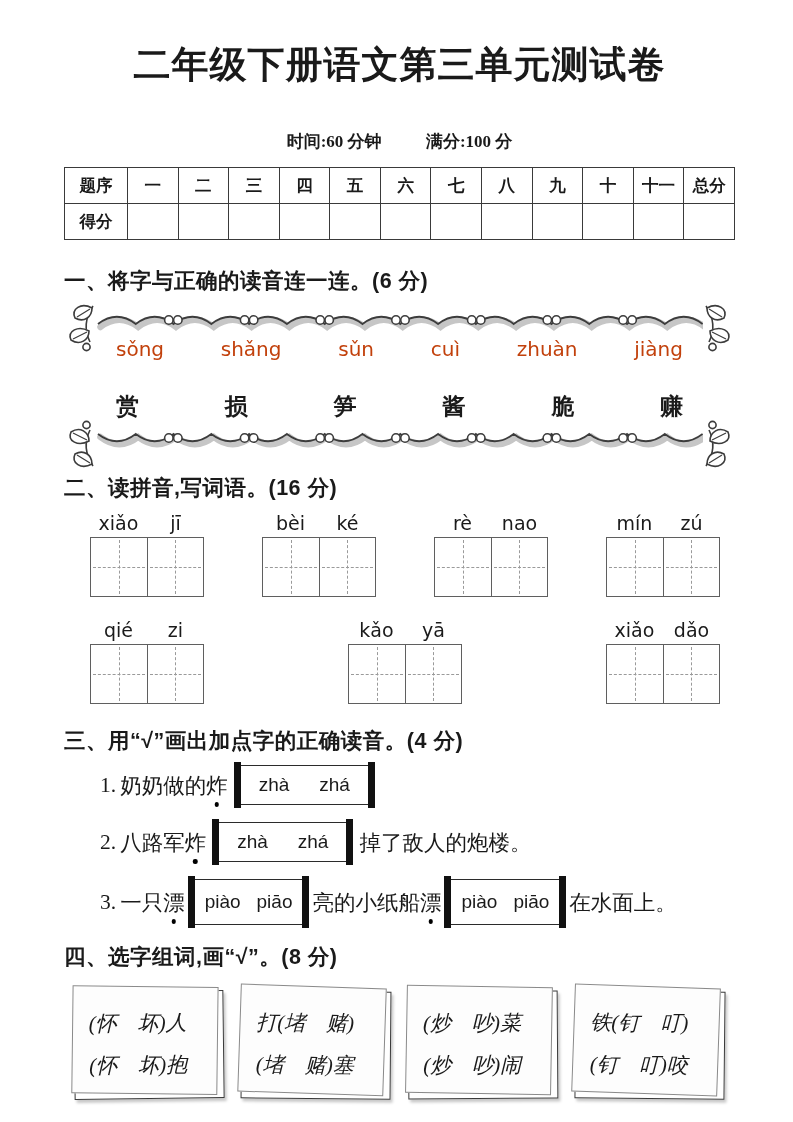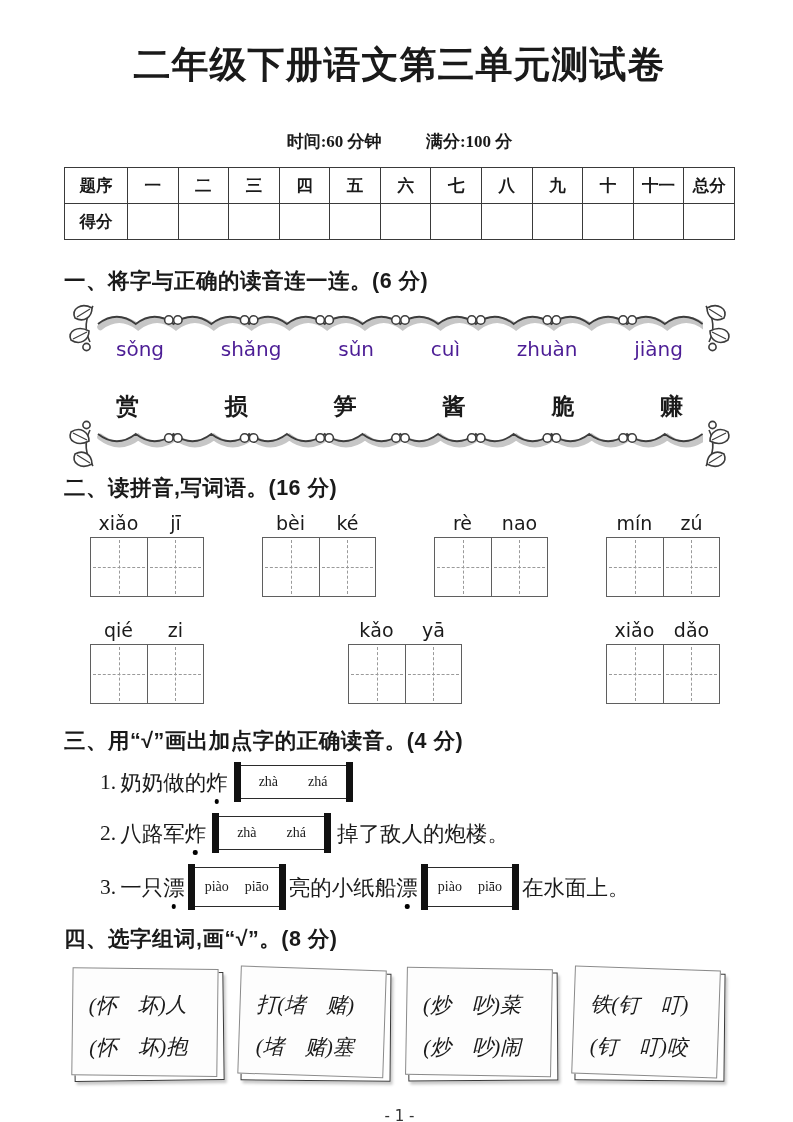--- a/index.html
+++ b/index.html
@@ -27,21 +27,21 @@
   .banner{position:relative;margin:4px 6px 10px 6px;height:72px;}
   .banner .garland-svg{position:absolute;left:26px;right:26px;width:calc(100% - 52px);height:30px;}
   .banner-top .garland-svg{top:2px;}
   .banner-bottom .garland-svg{bottom:4px;}
   .leaf{position:absolute;width:36px;height:54px;}
   .leaf-left{left:-6px;}
   .leaf-right{right:-6px;transform:scaleX(-1);}
   .banner-top .leaf{top:-4px;}
   .banner-bottom .leaf{bottom:-12px;}
   .banner-row{position:absolute;left:46px;right:46px;display:flex;justify-content:space-between;}
-  .pinyin-row{top:32px;font-family:"DejaVu Sans",sans-serif;font-size:20px;color:#4c1d95;gap:32px;}
+  .pinyin-row{top:32px;font-family:"DejaVu Sans",sans-serif;font-size:20px;color:#c2410c;gap:32px;}
   .char-row{top:4px;font-size:23px;font-weight:600;}
 
   
   .grid-row{display:flex;justify-content:space-between;padding:0 14px 0 26px;margin-bottom:22px;}
   .word-block{width:115px;}
   .py-pair{display:flex;margin-bottom:3px;font-family:"DejaVu Sans",sans-serif;font-size:19px;}
   .py-pair span{width:57px;text-align:center;}
   .tian{display:flex;border:1.7px solid #5f5f5f;width:114px;box-sizing:border-box;}
   .tcell{width:57px;height:58px;position:relative;box-sizing:border-box;}
   .tcell + .tcell{border-left:1.7px solid #5f5f5f;}
@@ -49,21 +49,21 @@
   .tcell::after{content:'';position:absolute;top:2px;bottom:2px;left:50%;border-left:1.4px dashed #9a9a9a;}
 
   
   .sentence{display:flex;align-items:center;margin:0 0 17px 36px;font-size:21.5px;white-space:nowrap;}
   .sentence .num{margin-right:4px;}
   .dotted{position:relative;display:inline-block;}
   .dotted::after{content:'';position:absolute;left:50%;bottom:-7px;transform:translateX(-50%);
                  width:4.5px;height:4.5px;border-radius:50%;background:#000;}
   .opt-box{display:inline-flex;gap:30px;align-items:center;justify-content:center;
            border:1.6px solid #2b2b2b;padding:8px 22px;margin:0 8px;position:relative;
-           font-family:Liberation Serif, serif;font-size:14px;}
+           font-family:Liberation Sans, sans-serif;font-size:19px;}
   .opt-box::before,.opt-box::after{content:'';position:absolute;top:-4px;bottom:-4px;width:7px;background:#111;}
   .opt-box::before{left:-3px;}
   .opt-box::after{right:-3px;}
   .opt-box.narrow{gap:16px;padding:11px 14px;margin:0 5px;}
 
   
   .cards-row{display:flex;justify-content:space-between;padding:0 10px;margin-top:20px;font-style:italic;}
   .card{width:150px;box-sizing:border-box;border:1.7px solid #3a3a3a;background:#fff;
         padding:10px 12px 12px 14px;font-size:21px;line-height:2.0;position:relative;
         box-shadow:2px 3px 3px rgba(0,0,0,.22);}

